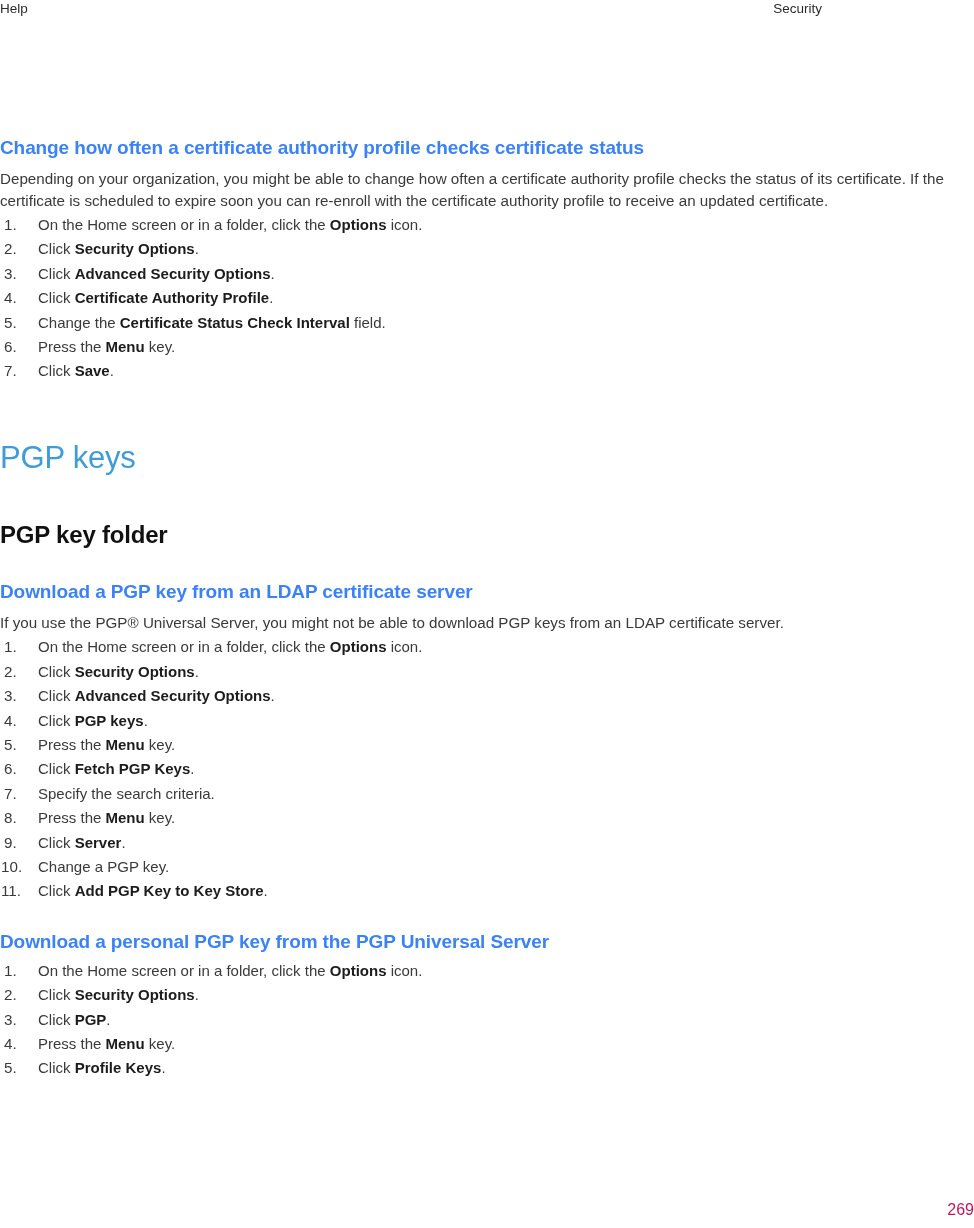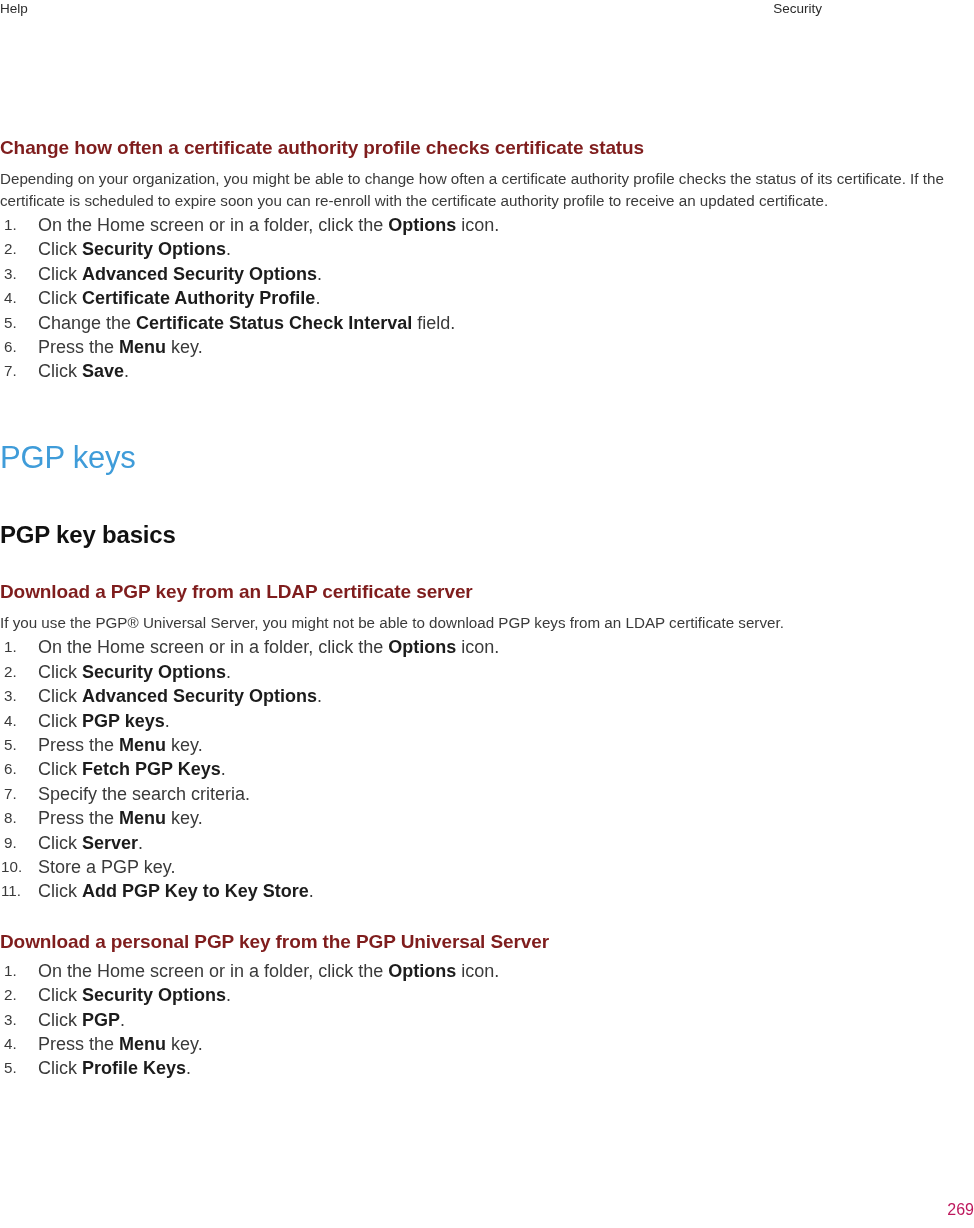--- a/index.html
+++ b/index.html
@@ -47,21 +47,21 @@
     left: 0;
     top: 136px;
     width: 974px;
   }
 
   
   h3.sub-heading {
     font-size: 19px;
     line-height: 24px;
     font-weight: bold;
-    color: #7f1d1d;
+    color: #3b82f6;
     margin: 0 12px 5px 0;
     letter-spacing: -0.1px;
   }
   h1.chapter-heading {
     font-size: 31px;
     line-height: 36px;
     font-weight: normal;
     color: #3f9cd9;
     margin: 0;
     letter-spacing: -0.2px;
@@ -87,21 +87,21 @@
   
   ol.steps {
     list-style: none;
     margin: 0;
     padding: 0;
     counter-reset: step;
   }
   ol.steps > li {
     position: relative;
     padding-left: 38px;
-    font-size: 18px;
+    font-size: 15px;
     line-height: 24.4px;
     color: #3a3a3a;
     counter-increment: step;
   }
   ol.steps > li::before {
     content: counter(step) ".";
     position: absolute;
     left: 4px;
     top: 0;
     width: 30px;
@@ -161,38 +161,38 @@
           <li><span>Click </span><b>Save</b><span>.</span></li>
         </ol>
     </section>
 
     <div class="block-gap-chapter"></div>
 
     <h1 class="chapter-heading">PGP keys</h1>
 
     <div class="block-gap-section"></div>
 
-    <h2 class="section-heading">PGP key basics</h2>
+    <h2 class="section-heading">PGP key folder</h2>
 
     <div class="block-gap-sub"></div>
 
     <section>
       <h3 class="sub-heading">Download a PGP key from an LDAP certificate server</h3>
       <p class="body-text">If you use the PGP® Universal Server, you might not be able to download PGP keys from an LDAP certificate server.</p>
       <ol class="steps">
           <li><span>On the Home screen or in a folder, click the </span><b>Options</b><span> icon.</span></li>
           <li><span>Click </span><b>Security Options</b><span>.</span></li>
           <li><span>Click </span><b>Advanced Security Options</b><span>.</span></li>
           <li><span>Click </span><b>PGP keys</b><span>.</span></li>
           <li><span>Press the </span><b>Menu</b><span> key.</span></li>
           <li><span>Click </span><b>Fetch PGP Keys</b><span>.</span></li>
           <li><span>Specify the search criteria.</span></li>
           <li><span>Press the </span><b>Menu</b><span> key.</span></li>
           <li><span>Click </span><b>Server</b><span>.</span></li>
-          <li class="wide-marker"><span>Store a PGP key.</span></li>
+          <li class="wide-marker"><span>Change a PGP key.</span></li>
           <li class="wide-marker"><span>Click </span><b>Add PGP Key to Key Store</b><span>.</span></li>
         </ol>
     </section>
 
     <div class="block-gap-sub-sm"></div>
 
     <section>
       <h3 class="sub-heading">Download a personal PGP key from the PGP Universal Server</h3>
       <ol class="steps">
           <li><span>On the Home screen or in a folder, click the </span><b>Options</b><span> icon.</span></li>

